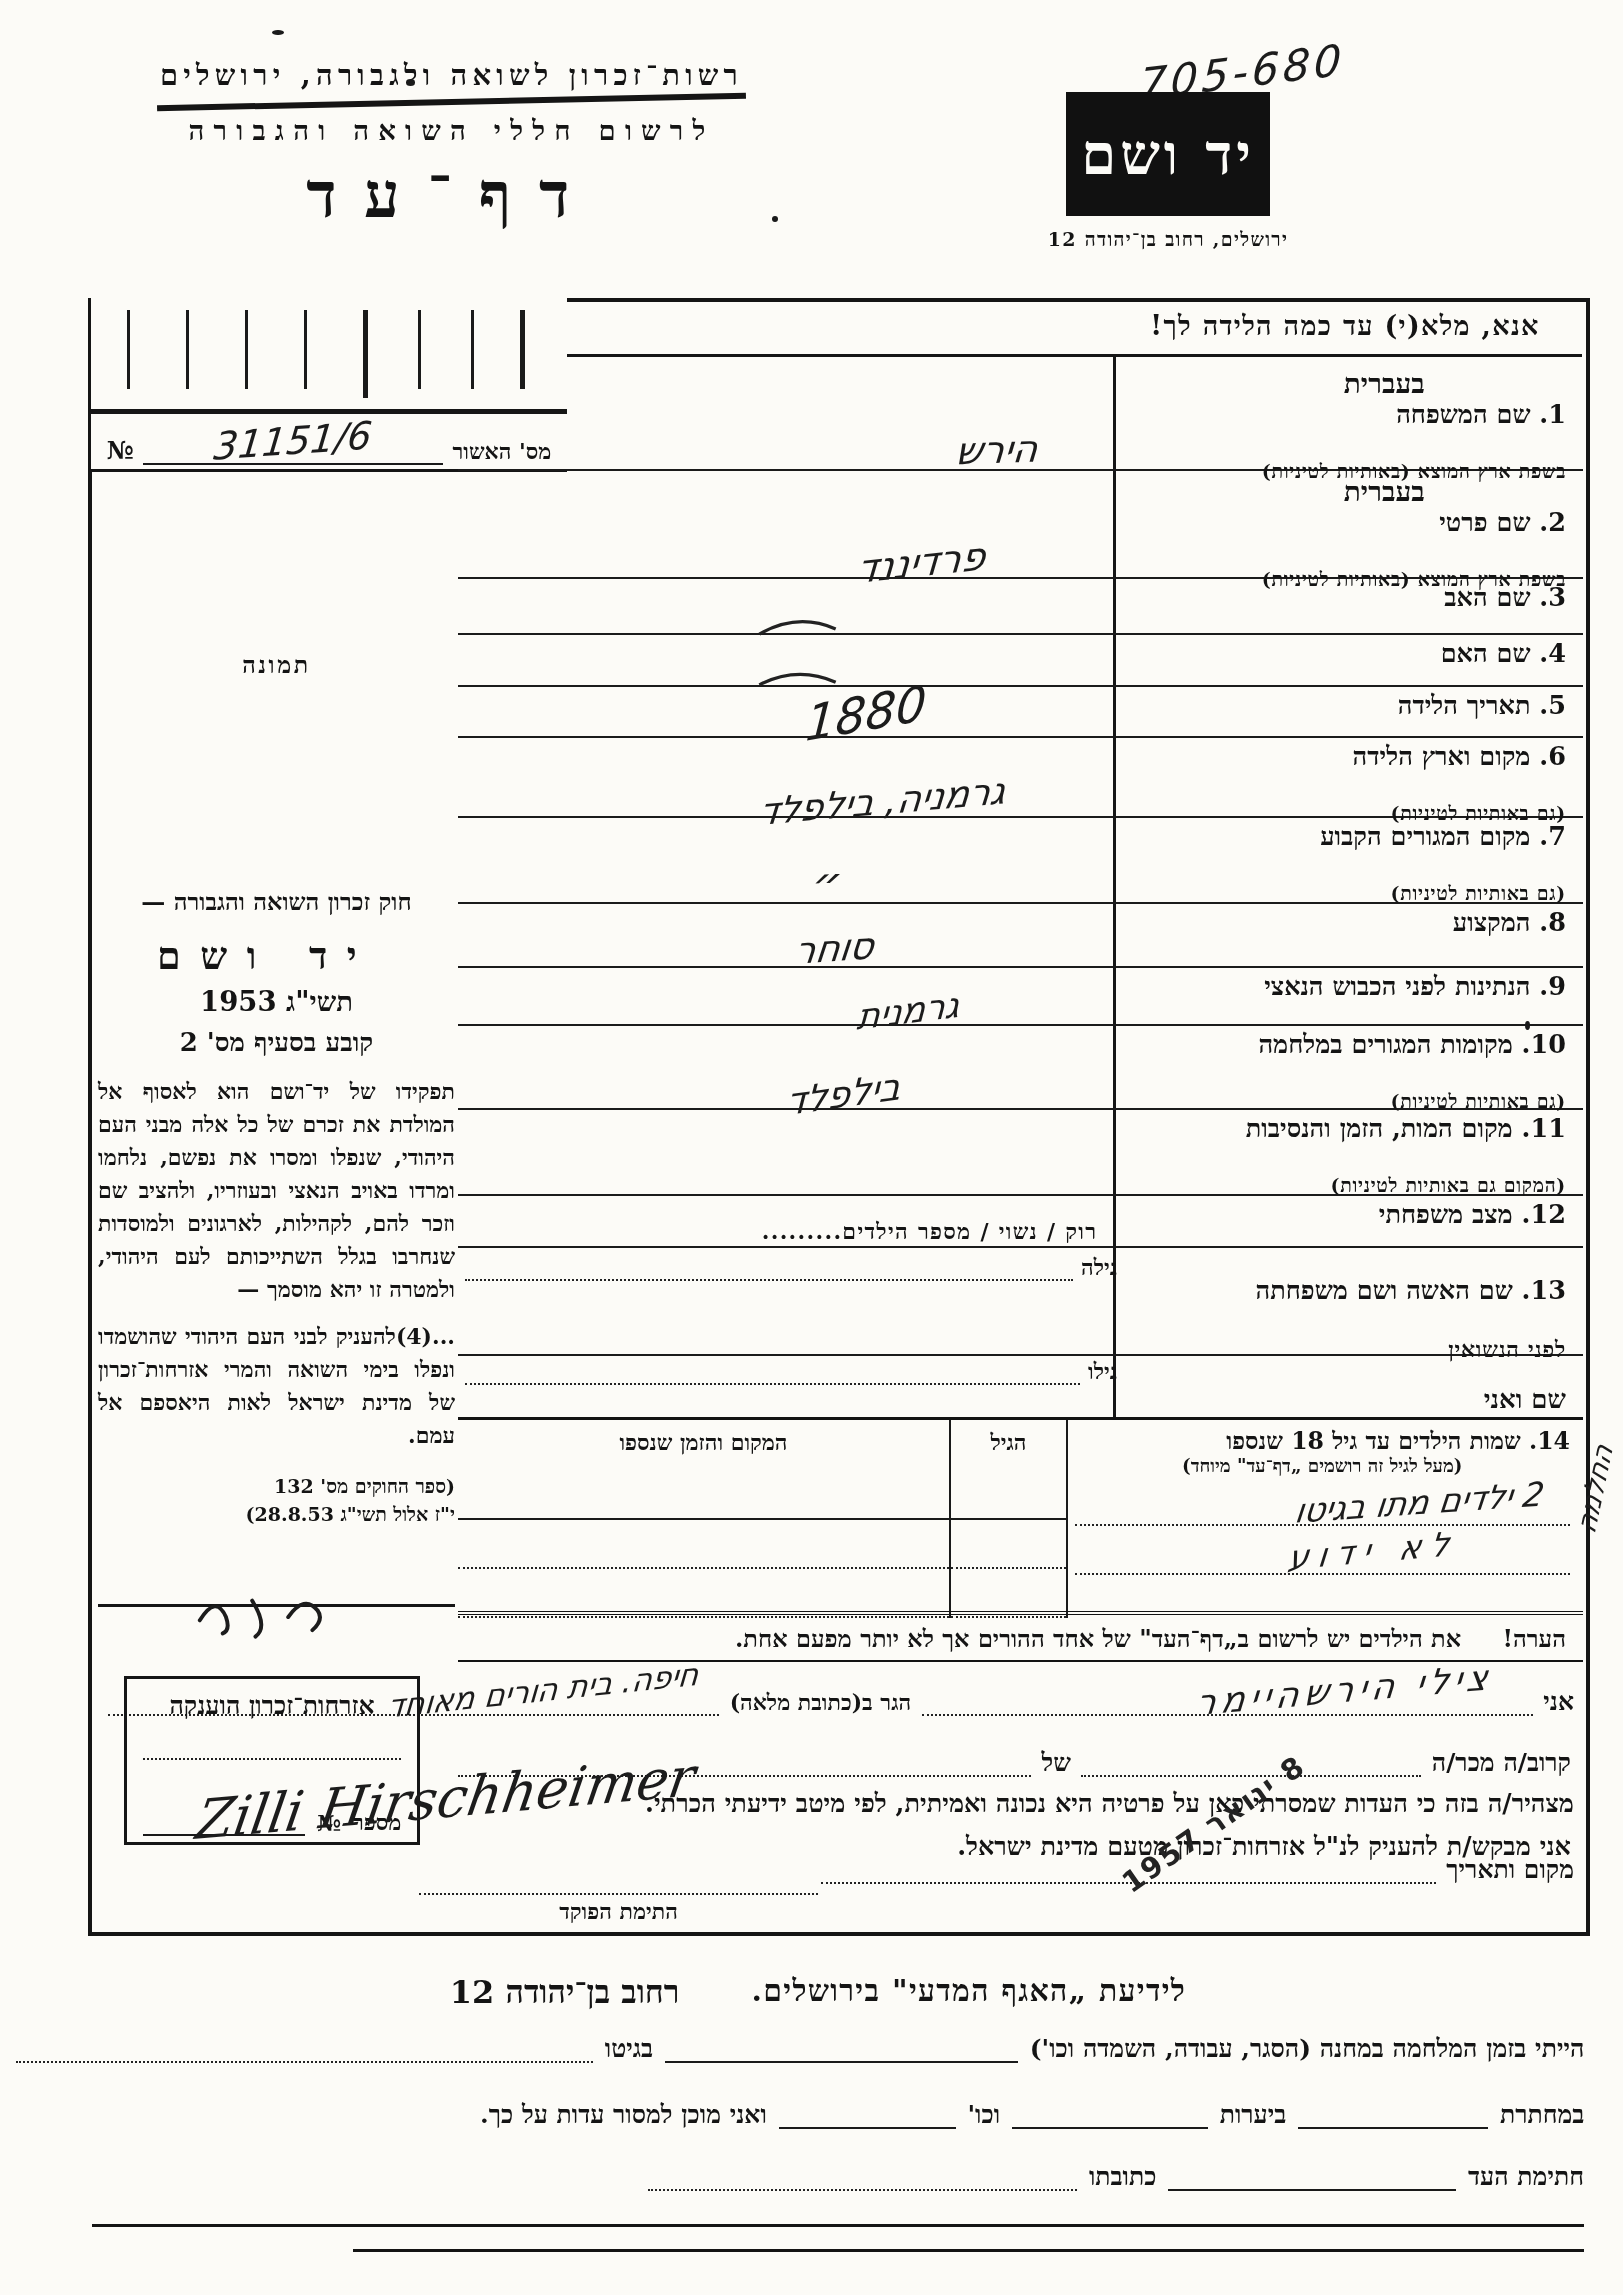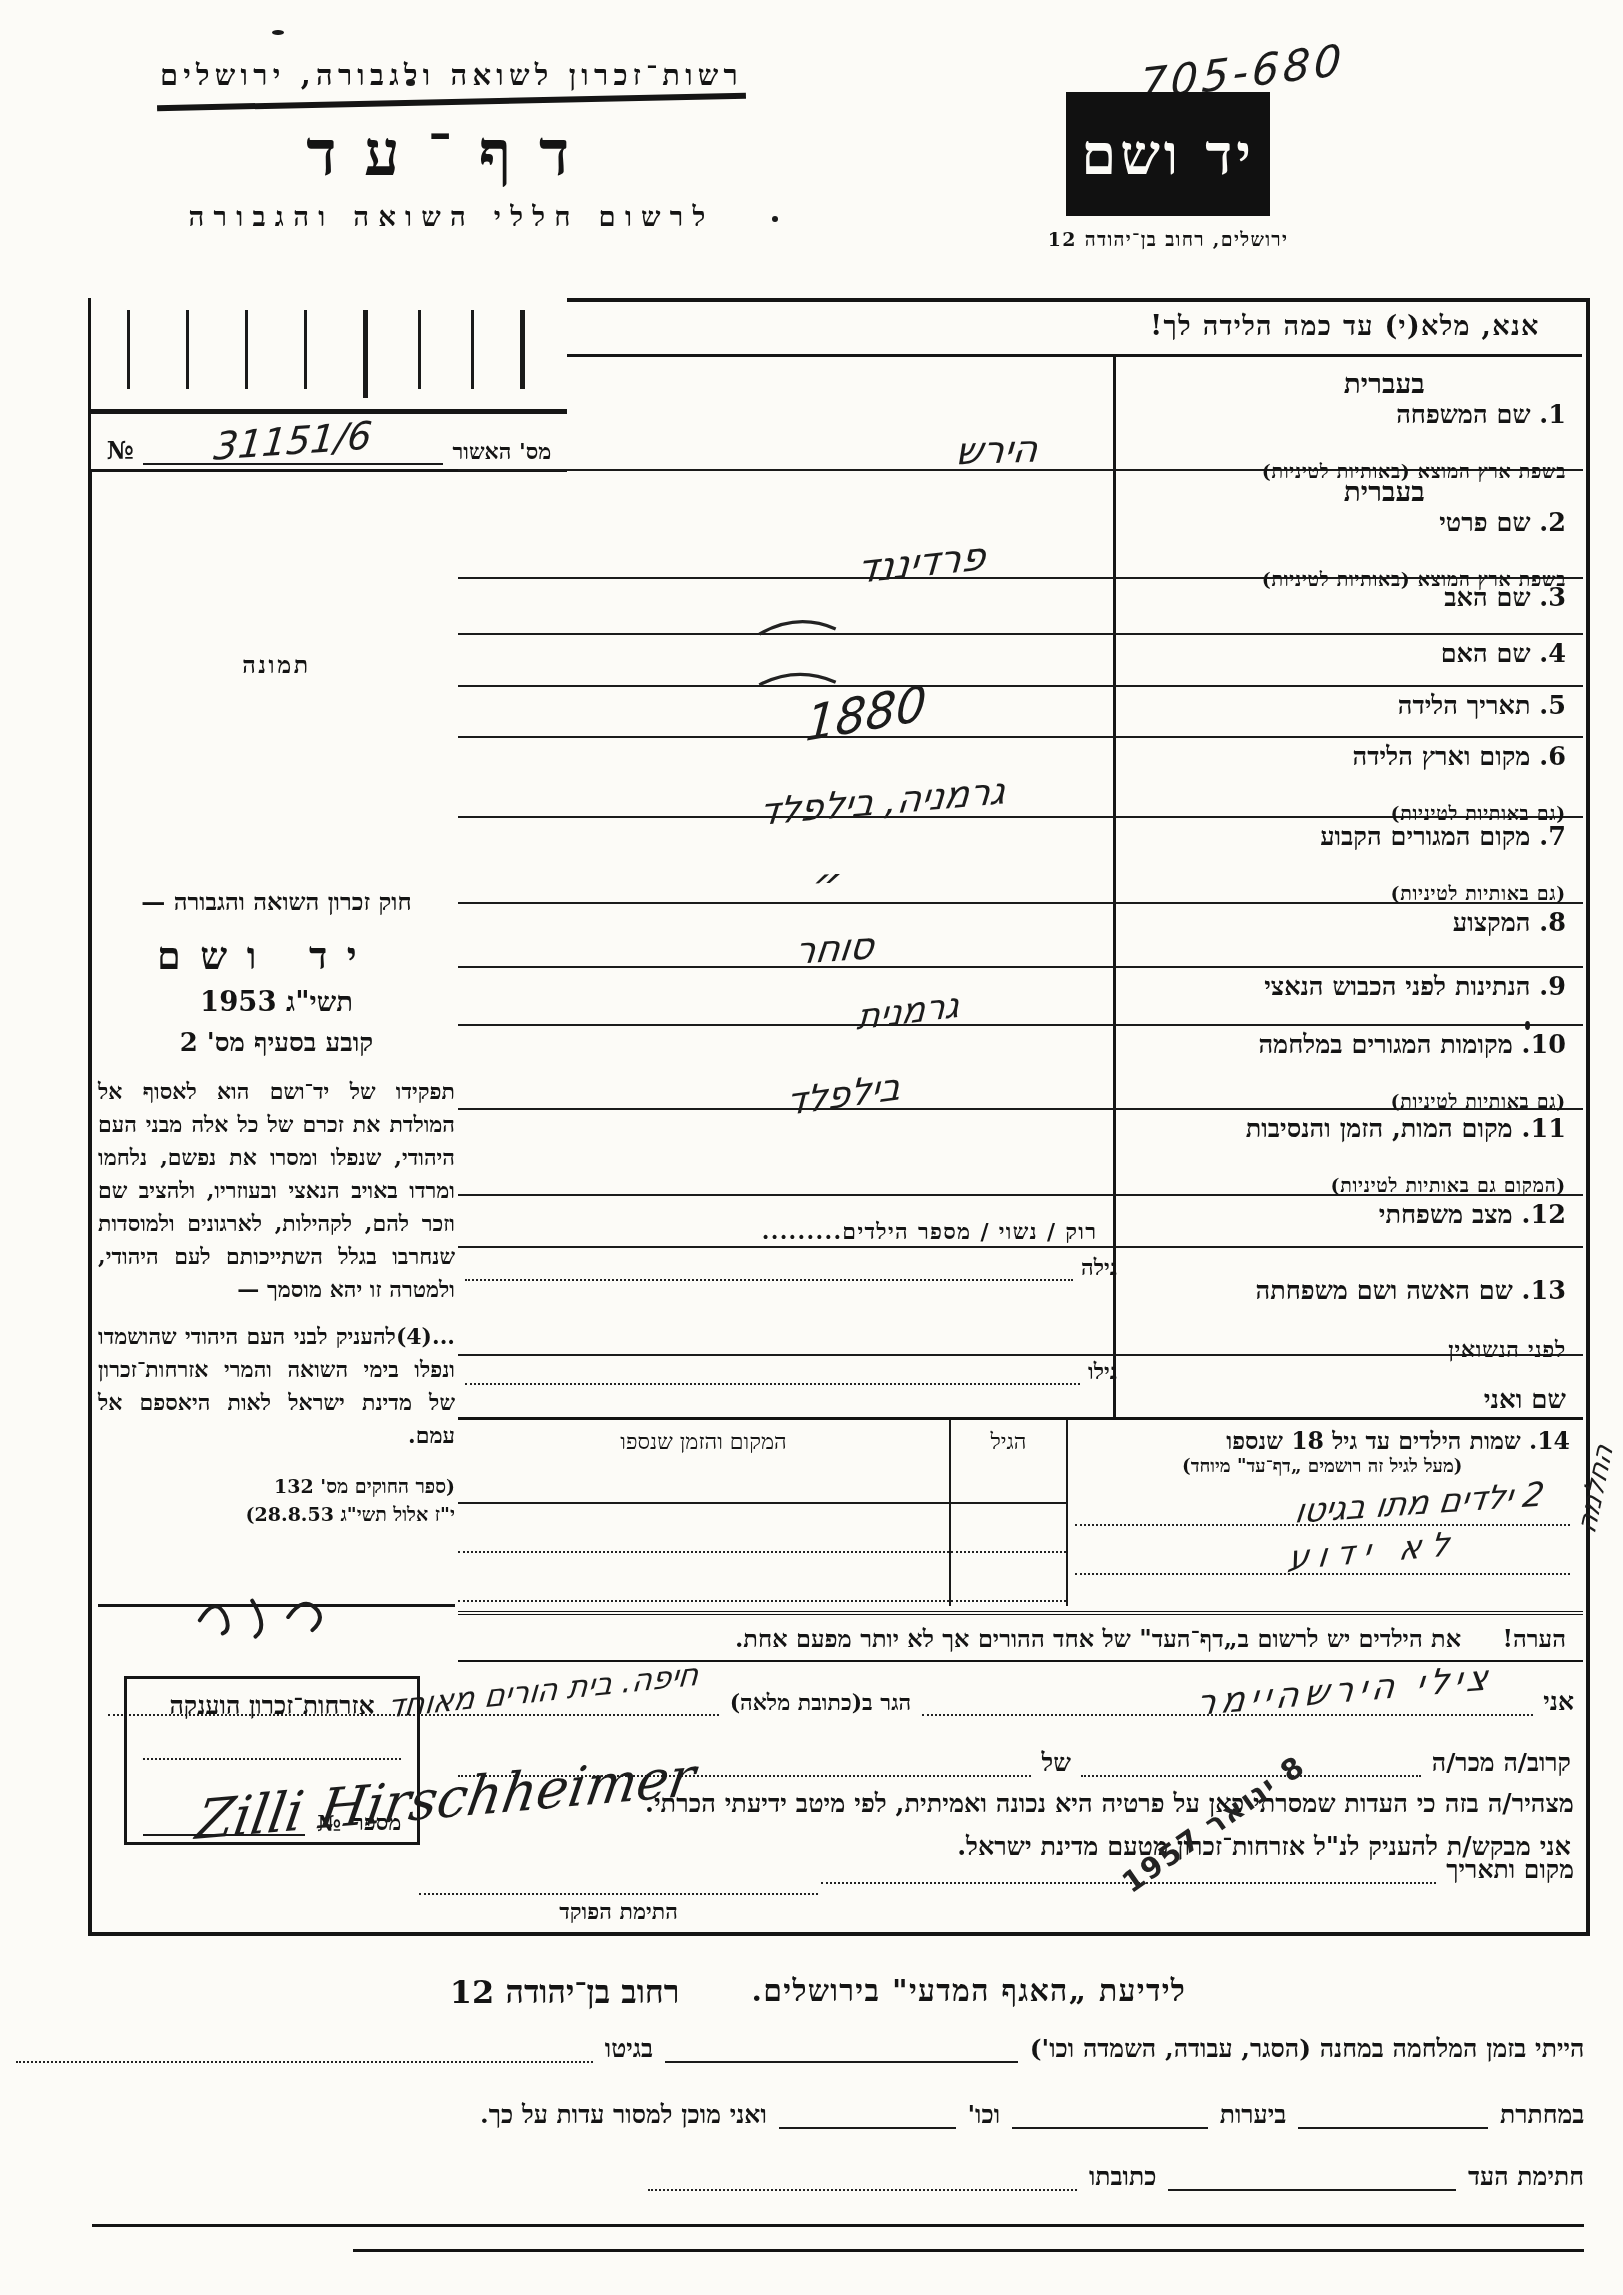--- a/index.html
+++ b/index.html
@@ -39,21 +39,21 @@
   .instr-hline{left:567px;top:354px;width:1015px;height:2.6px;background:#161616;}
   
   .children{left:458px;top:1417px;width:1125px;display:flex;direction:rtl;border-top:3.9px solid #131313;box-sizing:border-box;}
   .ch-names{width:517px;flex:none;border-left:2.6px solid #1a1a1a;padding:6.5px 13px 0 6.5px;box-sizing:border-box;}
   .ch-age{width:117px;flex:none;border-left:2.6px solid #1a1a1a;box-sizing:border-box;text-align:center;}
   .ch-place{flex:1;text-align:center;}
   .ch-head-line{border-bottom:2.6px solid #1a1a1a;}
   .ch-dot{border-bottom:2px dotted #222;height:47px;position:relative;}
   .ch-lbl1{font-size:23.6px;font-weight:bold;}
   .ch-lbl2{font-size:18.3px;font-weight:bold;}
-  .ch-colhead{font-size:22px;font-weight:normal;padding-top:9.2px;height:84px;box-sizing:border-box;}
+  .ch-colhead{font-size:22px;font-weight:bold;padding-top:9.2px;height:100px;box-sizing:border-box;}
   
   .noteband{left:458px;top:1611px;width:1125px;border-top:4.6px double #131313;border-bottom:2.6px solid #131313;
             padding:9.2px 17px 6.5px 17px;box-sizing:border-box;font-size:24px;font-weight:bold;}
   
   .dec-row{display:flex;direction:rtl;align-items:flex-end;gap:10.5px;}
   .lbl38{font-size:25px;font-weight:bold;}
   .lbl34{font-size:22px;font-weight:bold;}
   
   .citbox{left:124px;top:1676px;width:296px;height:169px;border:3.9px solid #161616;box-sizing:border-box;
           padding:11.8px 15.7px 6.5px 15.7px;display:flex;flex-direction:column;}
@@ -78,22 +78,22 @@
 </head>
 <body>
 
 <div class="page">
 
   <div class="abs hw" style="left:1139px;top:47px;font-size:43px;transform:rotate(-7deg) skewX(-10deg);letter-spacing:3.9px;">705-680</div>
 
   <div class="abs center" style="left:131px;top:58px;width:641px;">
     <div class="b" style="font-size:29px;letter-spacing:5.2px;">רשות־זכרון לשואה ולגבורה, ירושלים</div>
     <div style="width:589px;height:5.9px;background:#151515;margin:6.5px auto 0 auto;transform:rotate(-1.2deg);"></div>
+    <div class="b" style="font-size:27.5px;letter-spacing:9.2px;margin-top:9.2px;">לרשום חללי השואה והגבורה</div>
     <div class="b" style="font-size:63px;letter-spacing:27.5px;margin-top:11.8px;">דף־עד</div>
-    <div class="b" style="font-size:27.5px;letter-spacing:9.2px;margin-top:9.2px;">לרשום חללי השואה והגבורה</div>
   </div>
 
   <div class="abs" style="left:1066px;top:92px;width:204px;height:124px;background:#111;display:flex;align-items:center;justify-content:center;">
     <span class="b" style="color:#fcfbf7;font-size:56px;letter-spacing:3.9px;">יד ושם</span>
   </div>
   <div class="abs b center" style="left:1047px;top:228px;width:242px;font-size:19px;letter-spacing:1.3px;">ירושלים, רחוב בן־יהודה 12</div>
 
   <div class="abs mainbox"></div>
 
   <div class="abs appbox">

